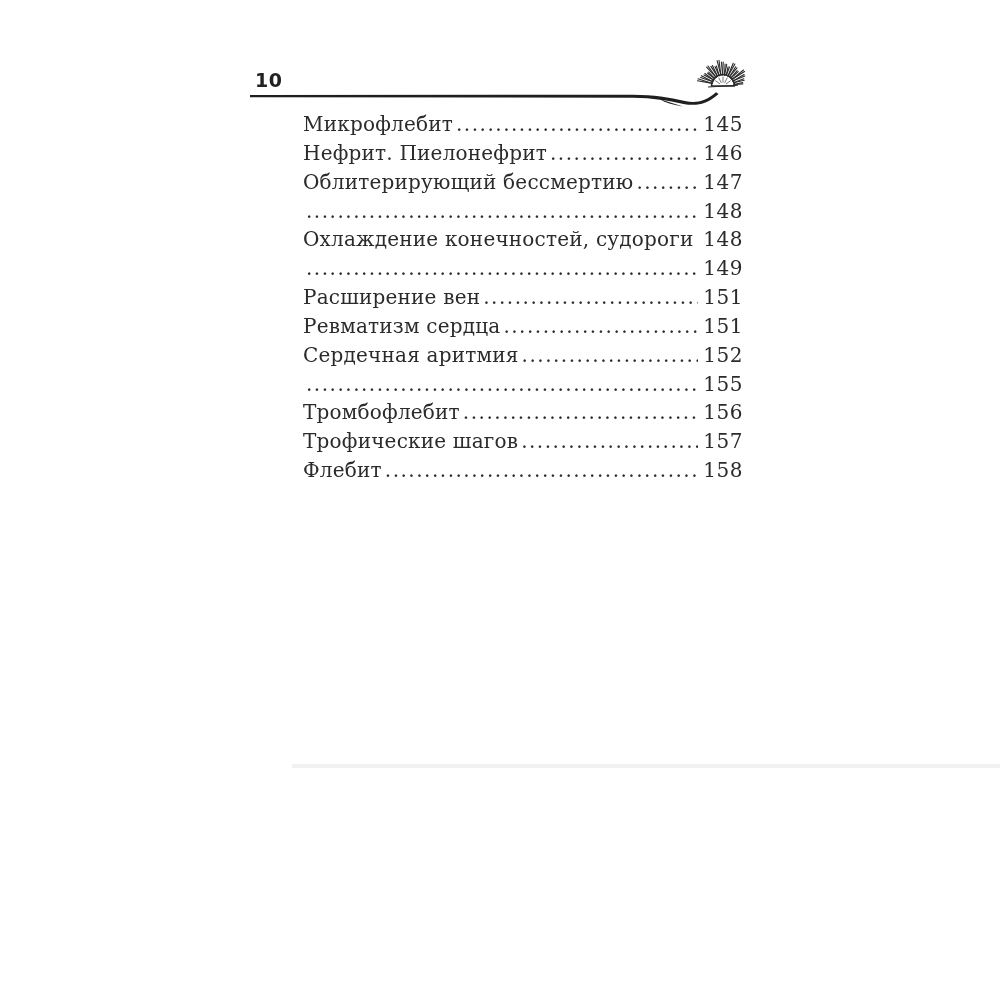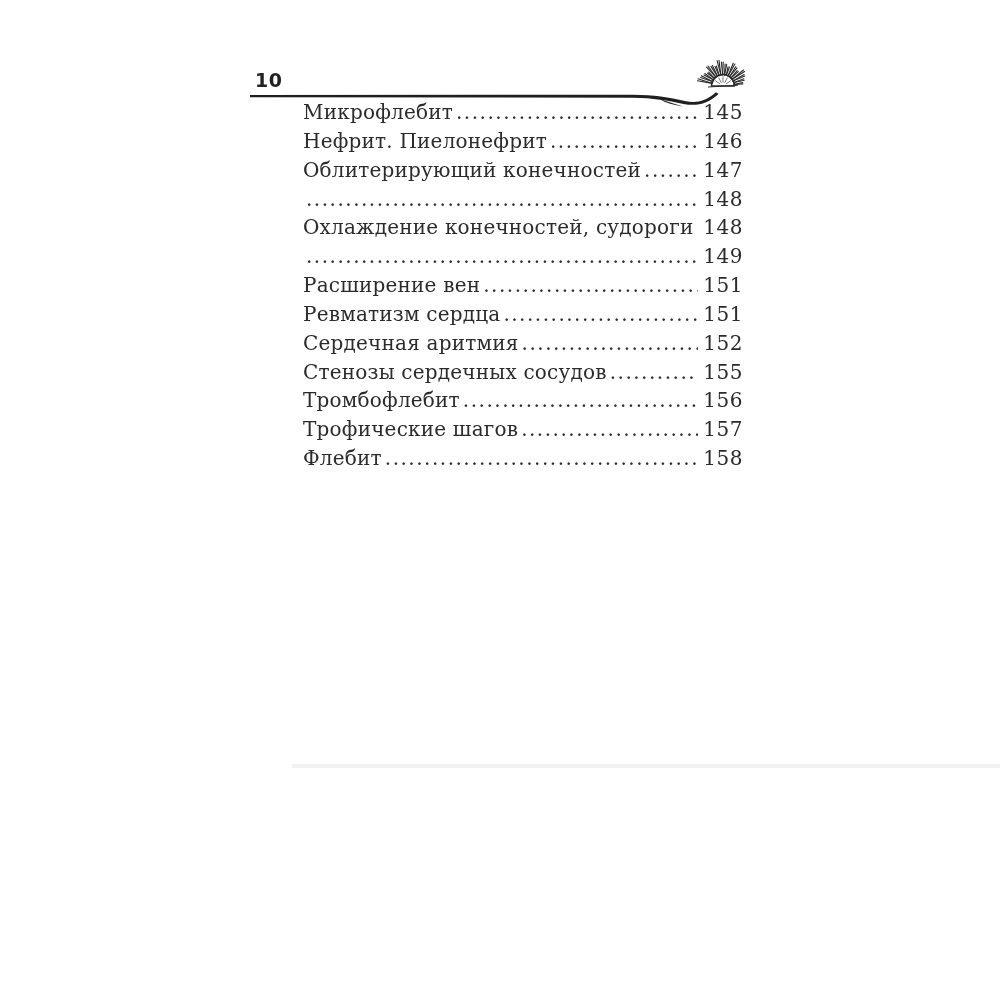--- a/index.html
+++ b/index.html
@@ -41,21 +41,21 @@
     left: 250px;
     top: 50px;
     width: 510px;
     height: 62px;
   }
 
   
   .toc {
     position: absolute;
     left: 303px;
-    top: 98px;
+    top: 110px;
     width: 440px;
     font-size: 20px;
     color: #2b2b2b;
   }
   .toc-row {
     display: flex;
     align-items: baseline;
     line-height: 28.85px;
     white-space: nowrap;
   }
@@ -154,21 +154,21 @@
         <span class="toc-title">Микрофлебит</span>
         <span class="toc-dots">................................................................................</span>
         <span class="toc-page">145</span>
       </div>
       <div class="toc-row">
         <span class="toc-title">Нефрит. Пиелонефрит</span>
         <span class="toc-dots">................................................................................</span>
         <span class="toc-page">146</span>
       </div>
       <div class="toc-row">
-        <span class="toc-title">Облитерирующий конечностей</span>
+        <span class="toc-title">Облитерирующий бессмертию</span>
         <span class="toc-dots">................................................................................</span>
         <span class="toc-page">147</span>
       </div>
       <div class="toc-row">
         <span class="toc-dots">................................................................................</span>
         <span class="toc-page">148</span>
       </div>
       <div class="toc-row">
         <span class="toc-title">Охлаждение конечностей, судороги</span>
         <span class="toc-dots">................................................................................</span>
@@ -187,21 +187,20 @@
         <span class="toc-title">Ревматизм сердца</span>
         <span class="toc-dots">................................................................................</span>
         <span class="toc-page">151</span>
       </div>
       <div class="toc-row">
         <span class="toc-title">Сердечная аритмия</span>
         <span class="toc-dots">................................................................................</span>
         <span class="toc-page">152</span>
       </div>
       <div class="toc-row">
-        <span class="toc-title">Стенозы сердечных сосудов</span>
         <span class="toc-dots">................................................................................</span>
         <span class="toc-page">155</span>
       </div>
       <div class="toc-row">
         <span class="toc-title">Тромбофлебит</span>
         <span class="toc-dots">................................................................................</span>
         <span class="toc-page">156</span>
       </div>
       <div class="toc-row">
         <span class="toc-title">Трофические шагов</span>

